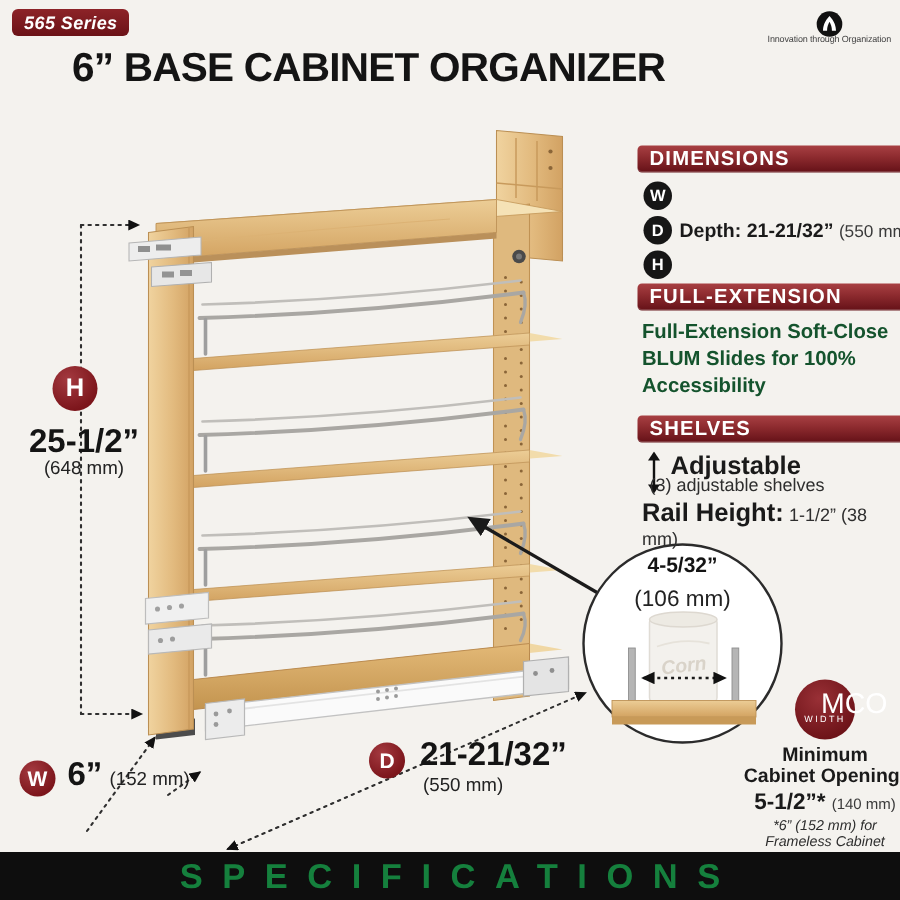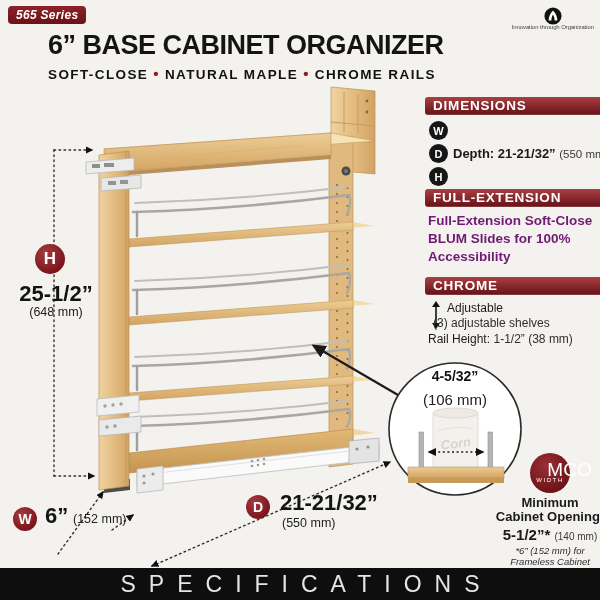--- a/index.html
+++ b/index.html
@@ -32,22 +32,22 @@
     border-radius:3px 0 0 3px;color:#fff;font-size:13.5px;font-weight:800;
     letter-spacing:.8px;padding-left:8px;box-sizing:border-box;
   }
   .dim-row{left:429px;display:flex;align-items:center;gap:5px;height:19px;}
   .blk-circ{
     width:19px;height:19px;border-radius:50%;background:#161616;color:#fff;
     font-size:11px;font-weight:800;display:flex;align-items:center;justify-content:center;flex:0 0 19px;
   }
   .dim-txt{font-size:13px;font-weight:800;white-space:nowrap;}
   .metric{font-size:11.5px;font-weight:400;color:#3a3a3a;}
-  .fe-line{left:428px;width:170px;font-size:13.5px;font-weight:800;color:#701a75;}
-  .sh-label{font-size:12px;font-weight:400;}
+  .fe-line{left:428px;width:170px;font-size:13.5px;font-weight:800;color:#14532d;}
+  .sh-label{font-size:17px;font-weight:700;}
   .sh-note{font-size:12px;color:#2e2e2e;}
   
   .red-circ{
     border-radius:50%;color:#fff;font-weight:800;
     background:radial-gradient(circle at 35% 30%,#a43a40,#7c151b 72%);
     display:flex;align-items:center;justify-content:center;
   }
   .dim-big{font-weight:800;color:#141414;}
   
   .mco-badge{
@@ -60,21 +60,21 @@
   .mco-text{left:487px;top:496px;width:126px;text-align:center;}
   .mco-l{font-size:13px;font-weight:800;line-height:13.5px;}
   .mco-val{font-size:15px;font-weight:600;margin-top:3px;}
   .mco-val .metric{font-size:10px;}
   .mco-note{font-size:9.5px;font-style:italic;color:#2d2d2d;line-height:10.5px;margin-top:3px;}
   
   .footer-bar{
     left:0;bottom:0;width:600px;height:32px;background:#0e0e0e;
     display:flex;align-items:center;justify-content:center;
   }
-  .footer-bar div{color:#e5e5e5;font-size:23px;font-weight:400;letter-spacing:13px;padding-left:13px;}
+  .footer-bar div{color:#15803d;font-size:23px;font-weight:700;letter-spacing:13px;padding-left:13px;}
 </style>
 </head>
 <body>
 
 <svg class="abs" style="left:0;top:0" width="600" height="600" viewBox="0 0 600 600">
   <defs>
     <linearGradient id="woodV" x1="0" y1="0" x2="1" y2="0">
       <stop offset="0" stop-color="#f0d39f"></stop>
         <stop offset=".55" stop-color="#e2ba7e"></stop>
         <stop offset="1" stop-color="#d2a263"></stop>
@@ -292,44 +292,41 @@
     <svg width="18" height="18" viewBox="0 0 20 20">
       <circle cx="10" cy="10" r="9.5" fill="#111"></circle>
       <path d="M10 4 C6.4 7.8 5.2 11.5 5.2 15 L8.2 15 C8.2 12.2 9 10.2 10 8.4 C11 10.2 11.8 12.2 11.8 15 L14.8 15 C14.8 11.5 13.6 7.8 10 4 Z" fill="#fff"></path>
     </svg>
   </div>
   <div class="brand-tag">Innovation through Organization</div>
 </div>
 
 <div class="abs title-wrap">
   <h1 class="page-title">6” BASE CABINET ORGANIZER</h1>
-  <div class="subtitle">
-    <span>SOFT-CLOSE</span><span class="dot">•</span><span>NATURAL MAPLE</span><span class="dot">•</span><span>CHROME RAILS</span>
-  </div>
 </div>
 
 <div class="abs bar" style="top:97px">DIMENSIONS</div>
 
 <div class="abs dim-row" style="top:121px">
   <span class="blk-circ">W</span>
 </div>
 <div class="abs dim-row" style="top:144px">
   <span class="blk-circ">D</span>
   <span class="dim-txt"><span>Depth:</span> <span>21-21/32”</span> <span class="metric">(550 mm)</span></span>
 </div>
 <div class="abs dim-row" style="top:167px">
   <span class="blk-circ">H</span>
 </div>
 
 <div class="abs bar" style="top:189px">FULL-EXTENSION</div>
 <div class="abs fe-line" style="top:213px">Full-Extension Soft-Close</div>
 <div class="abs fe-line" style="top:231px">BLUM Slides for 100%</div>
 <div class="abs fe-line" style="top:249px">Accessibility</div>
 
-<div class="abs bar" style="top:277px">CHROME</div>
+<div class="abs bar" style="top:277px">SHELVES</div>
 <svg class="abs" style="left:430px;top:301px" width="12" height="28" viewBox="0 0 12 28">
   <line x1="6" y1="5" x2="6" y2="23" stroke="#111" stroke-width="1.6"></line>
   <path d="M6 0 L10 6 L2 6 Z" fill="#111"></path>
   <path d="M6 28 L10 22 L2 22 Z" fill="#111"></path>
 </svg>
 <div class="abs sh-label" style="left:447px;top:301px">Adjustable</div>
 <div class="abs sh-note" style="left:433px;top:316px">(3) adjustable shelves</div>
 <div class="abs" style="left:428px;top:332px;font-size:12.5px">
   <span class="sh-label">Rail Height:</span>
   <span class="sh-note">1-1/2” (38 mm)</span>

